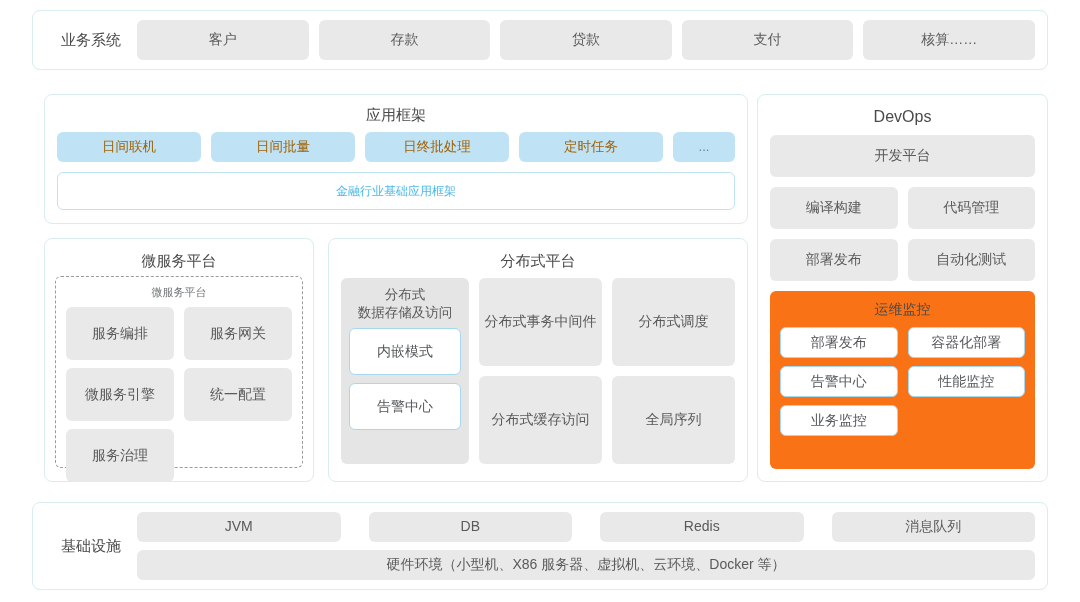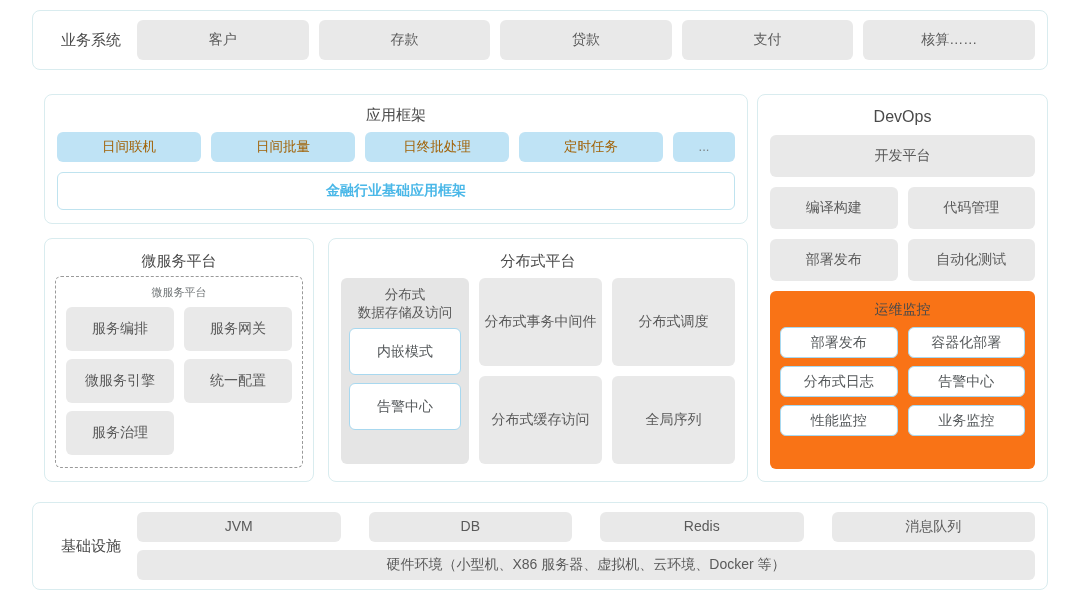--- a/index.html
+++ b/index.html
@@ -81,21 +81,21 @@
   #appframe .chiprow .chip.c0,
   #appframe .chiprow .chip.c1,
   #appframe .chiprow .chip.c2,
   #appframe .chiprow .chip.c3 { flex: 1; }
   #appframe .chiprow .chip.c4 { width: 62px; flex: none; font-size: 13px; color: #7d8486; }
   #appframe .banner {
     height: 36px;
     border: 1px solid #bfe3ef;
     border-radius: 6px;
     display: flex; align-items: center; justify-content: center;
-    color: #4bb8e8; font-size: 14px; font-weight: bold;
+    color: #4bb8e8; font-size: 12px; font-weight: normal;
     background: #ffffff;
   }
 
   
   #micro {
     position: absolute; left: 44px; top: 238px;
     width: 270px; height: 244px;
     padding: 10px 10px 10px 10px;
   }
   #micro .card-title { margin: 4px 0 8px 0; }
@@ -108,21 +108,21 @@
   }
   #micro .sub-title {
     text-align: center; font-size: 11px; color: #6f7476;
     margin: 2px 0 7px 0;
   }
   #micro .grid {
     display: grid;
     grid-template-columns: 1fr 1fr;
     gap: 8px 10px;
   }
-  #micro .grid .chip { height: 44px; font-size: 14px; }
+  #micro .grid .chip { height: 53px; font-size: 14px; }
 
   
   #dist {
     position: absolute; left: 328px; top: 238px;
     width: 420px; height: 244px;
     padding: 10px 12px 4px 12px;
   }
   #dist .card-title { margin: 4px 0 10px 0; }
   #dist .cols { display: flex; gap: 10px; height: 186px; }
   #dist .col-a { width: 128px; flex: none; display: flex; flex-direction: column; }
@@ -270,21 +270,20 @@
       <div class="chip">编译构建</div>
       <div class="chip">代码管理</div>
       <div class="chip">部署发布</div>
       <div class="chip">自动化测试</div>
     </div>
     <div class="ops">
       <div class="ops-title">运维监控</div>
       <div class="grid">
         <div class="chip chip-white">部署发布</div>
         <div class="chip chip-white">容器化部署</div>
-        <div class="chip chip-white">分布式日志</div>
         <div class="chip chip-white">告警中心</div>
         <div class="chip chip-white">性能监控</div>
         <div class="chip chip-white">业务监控</div>
       </div>
     </div>
   </div>
 
   <div id="infra" class="panel">
     <div class="row-label">基础设施</div>
     <div class="stack">

